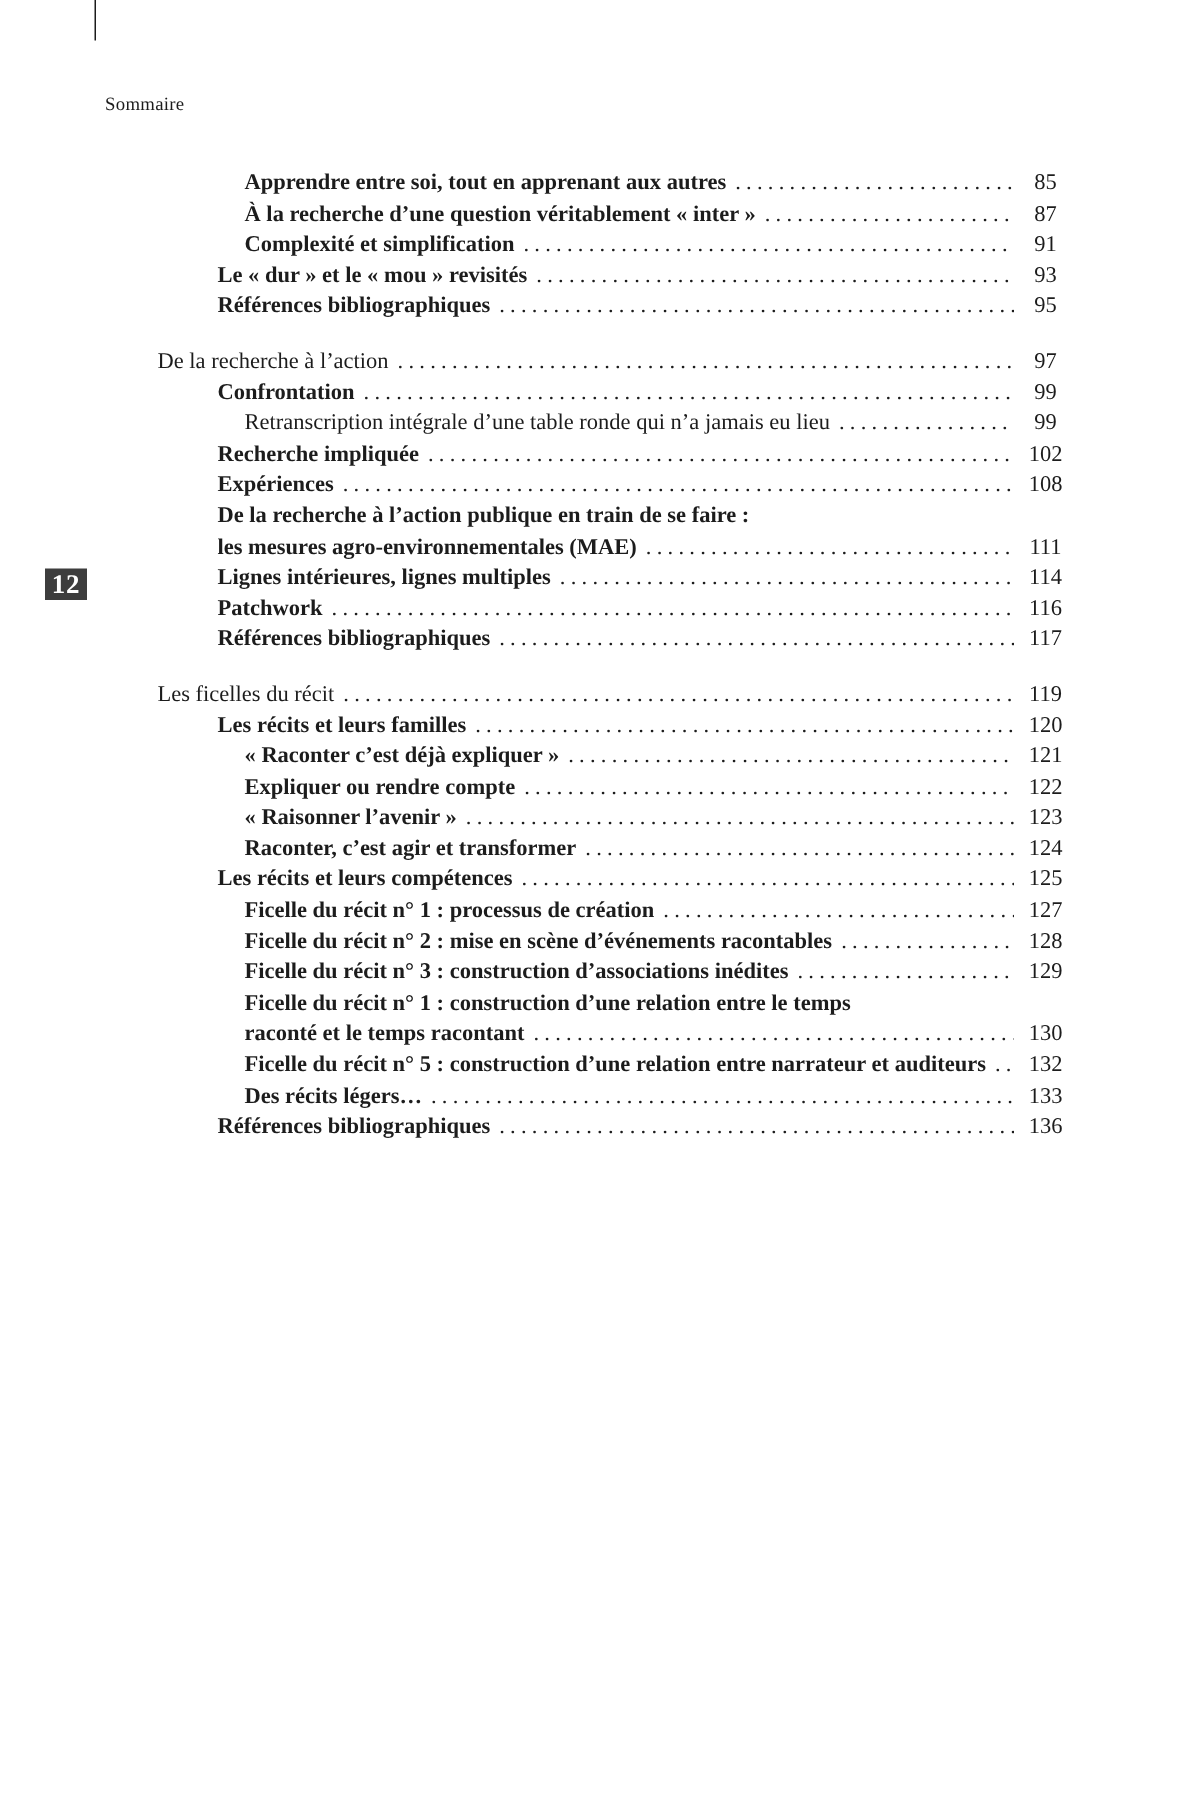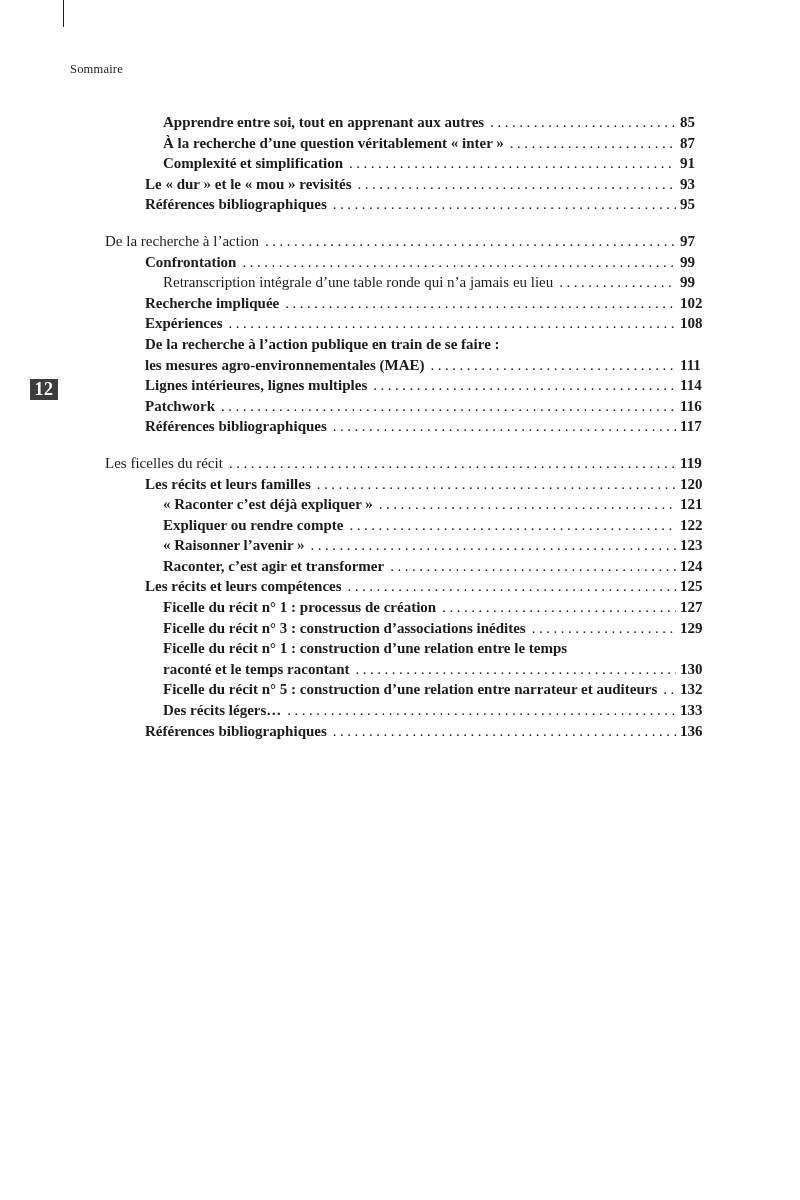--- a/index.html
+++ b/index.html
@@ -75,22 +75,22 @@
     letter-spacing: 3.5px;
     font-weight: 400;
     color: #1c1c1c;
   }
   .leader::after {
     content: "......................................................................................................................";
   }
   .pagenum {
     flex: 0 0 auto;
     width: 34px;
-    text-align: left;
-    font-weight: 700;
+    text-align: center;
+    font-weight: 400;
   }
 </style>
 </head>
 <body>
 
 <div class="page">
   <div class="corner-mark"></div>
   <div class="running-header">Sommaire</div>
   <div class="page-marker">12</div>
   <div class="toc">
@@ -251,20 +251,27 @@
         </div>
         <div class="toc-entry level-3 style-bold">
           <div class="toc-line">
             <span class="entry-label">Ficelle du récit n° 1 : processus de création</span>
             <span class="leader"></span>
             <span class="pagenum">127</span>
           </div>
         </div>
         <div class="toc-entry level-3 style-bold">
           <div class="toc-line">
+            <span class="entry-label">Ficelle du récit n° 2 : mise en scène d’événements racontables</span>
+            <span class="leader"></span>
+            <span class="pagenum">128</span>
+          </div>
+        </div>
+        <div class="toc-entry level-3 style-bold">
+          <div class="toc-line">
             <span class="entry-label">Ficelle du récit n° 3 : construction d’associations inédites</span>
             <span class="leader"></span>
             <span class="pagenum">129</span>
           </div>
         </div>
         <div class="toc-entry level-3 style-bold">
           <div class="toc-line">
             <span class="entry-label">Ficelle du récit n° 1 : construction d’une relation entre le temps</span>
           </div>
           <div class="toc-line">

